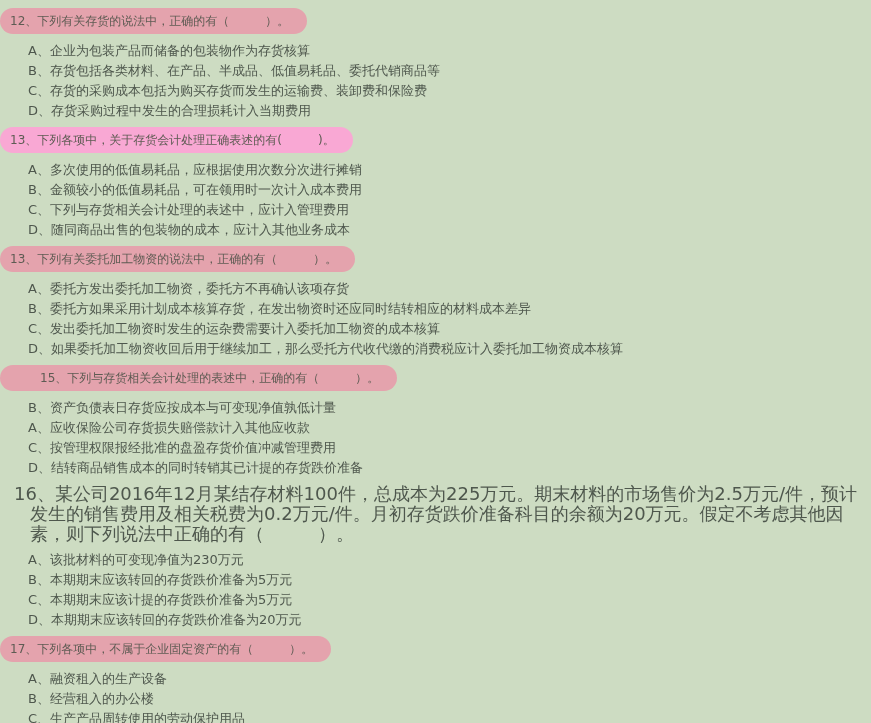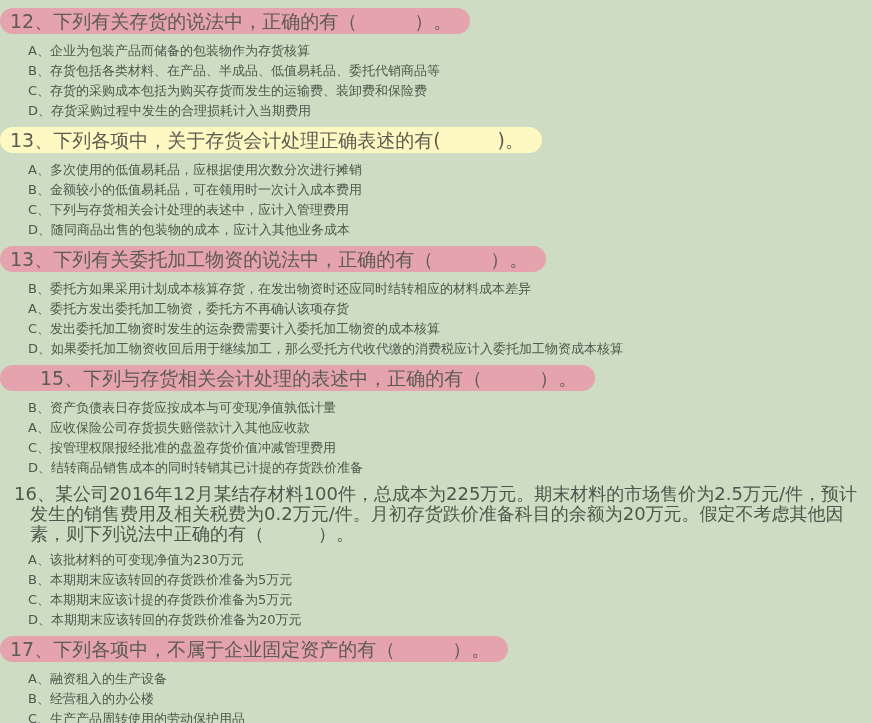--- a/index.html
+++ b/index.html
@@ -15,21 +15,21 @@
   }
   #quiz {
     padding-top: 8px;
     width: 871px;
   }
   .question {
     margin: 0 0 6px 0;
   }
   .stem {
     color: #5e5b53;
-    font-size: 19px;
+    font-size: 12px;
   }
   .stem.pill {
     display: inline-block;
     background: #e4a3ad;
     border-radius: 14px;
     height: 26px;
     line-height: 26px;
     padding: 0 18px 0 10px;
     margin: 0 0 7px 0;
     white-space: nowrap;
@@ -57,29 +57,29 @@
 </head>
 <body style="background: rgb(205, 220, 194);">
 
 <main id="quiz">
     <section class="question"><div class="stem pill" style="background: rgb(228, 163, 173); color: rgb(94, 91, 83);">12、下列有关存货的说法中，正确的有（　　　）。</div><div class="options">
         <div class="option">A、企业为包装产品而储备的包装物作为存货核算</div>
         <div class="option">B、存货包括各类材料、在产品、半成品、低值易耗品、委托代销商品等</div>
         <div class="option">C、存货的采购成本包括为购买存货而发生的运输费、装卸费和保险费</div>
         <div class="option">D、存货采购过程中发生的合理损耗计入当期费用</div>
       </div></section>
-    <section class="question"><div class="stem pill" style="background: #fef9c3; color: rgb(94, 91, 83);">13、下列各项中，关于存货会计处理正确表述的有(　　　)。</div><div class="options">
+    <section class="question"><div class="stem pill" style="background: #f9a8d4; color: rgb(94, 91, 83);">13、下列各项中，关于存货会计处理正确表述的有(　　　)。</div><div class="options">
         <div class="option">A、多次使用的低值易耗品，应根据使用次数分次进行摊销</div>
         <div class="option">B、金额较小的低值易耗品，可在领用时一次计入成本费用</div>
         <div class="option">C、下列与存货相关会计处理的表述中，应计入管理费用</div>
         <div class="option">D、随同商品出售的包装物的成本，应计入其他业务成本</div>
       </div></section>
     <section class="question"><div class="stem pill" style="background: rgb(228, 163, 173); color: rgb(94, 91, 83);">13、下列有关委托加工物资的说法中，正确的有（　　　）。</div><div class="options">
+        <div class="option">A、委托方发出委托加工物资，委托方不再确认该项存货</div>
         <div class="option">B、委托方如果采用计划成本核算存货，在发出物资时还应同时结转相应的材料成本差异</div>
-        <div class="option">A、委托方发出委托加工物资，委托方不再确认该项存货</div>
         <div class="option">C、发出委托加工物资时发生的运杂费需要计入委托加工物资的成本核算</div>
         <div class="option">D、如果委托加工物资收回后用于继续加工，那么受托方代收代缴的消费税应计入委托加工物资成本核算</div>
       </div></section>
     <section class="question"><div class="stem pill" style="background: rgb(228, 163, 173); color: rgb(94, 91, 83); padding-left: 40px;">15、下列与存货相关会计处理的表述中，正确的有（　　　）。</div><div class="options">
         <div class="option">B、资产负债表日存货应按成本与可变现净值孰低计量</div>
         <div class="option">A、应收保险公司存货损失赔偿款计入其他应收款</div>
         <div class="option">C、按管理权限报经批准的盘盈存货价值冲减管理费用</div>
         <div class="option">D、结转商品销售成本的同时转销其已计提的存货跌价准备</div>
       </div></section>
     <section class="question">

